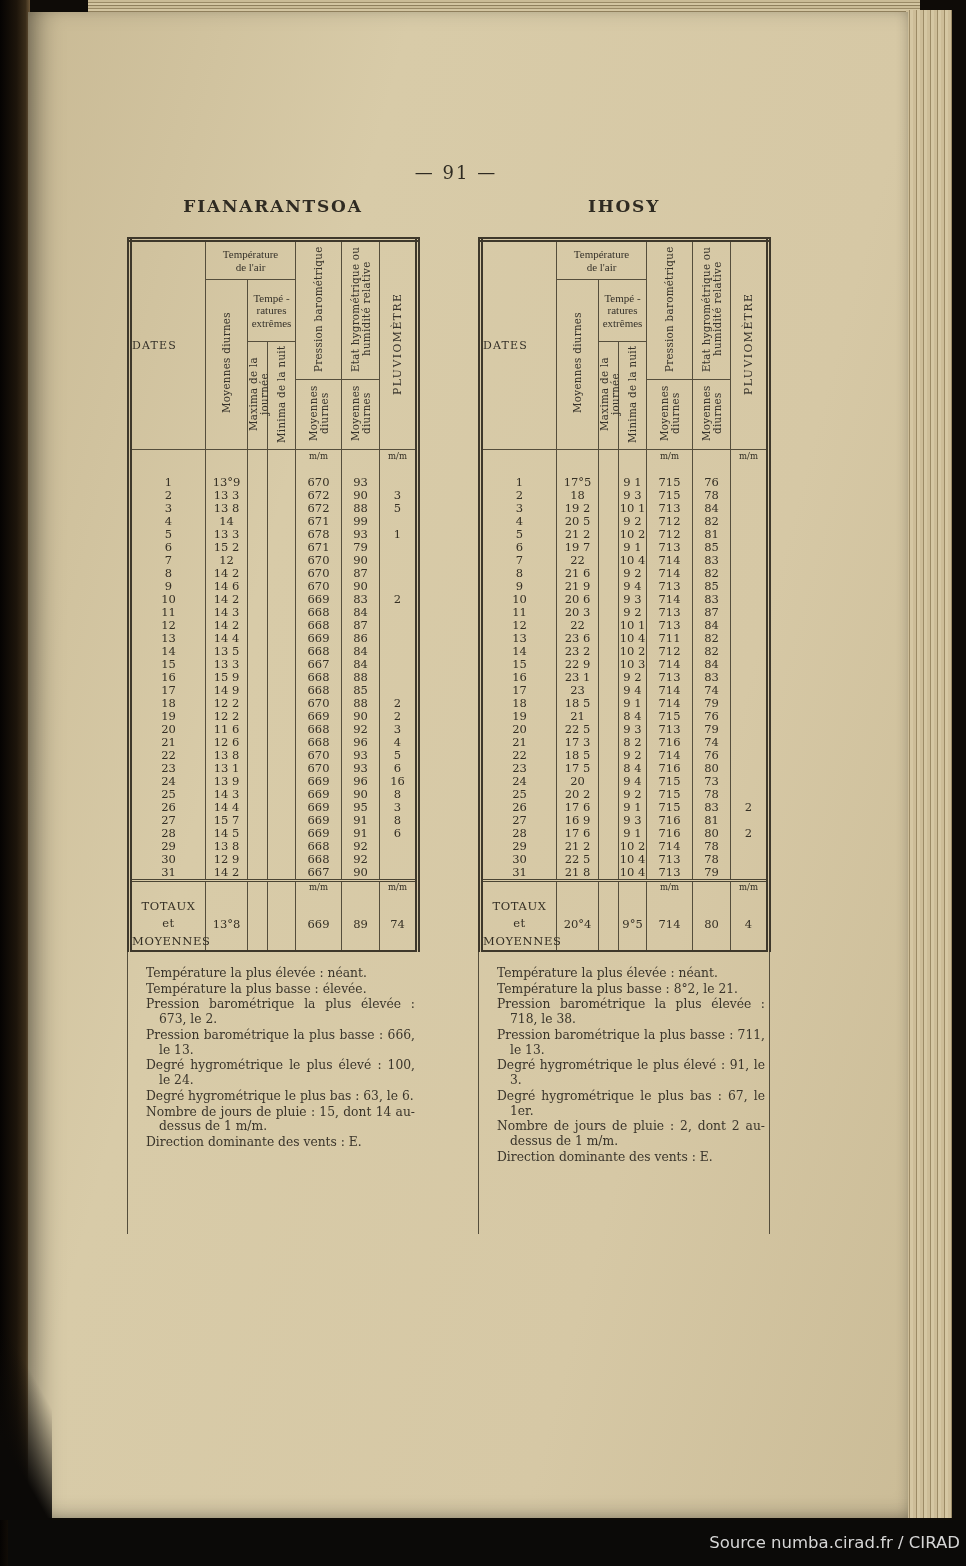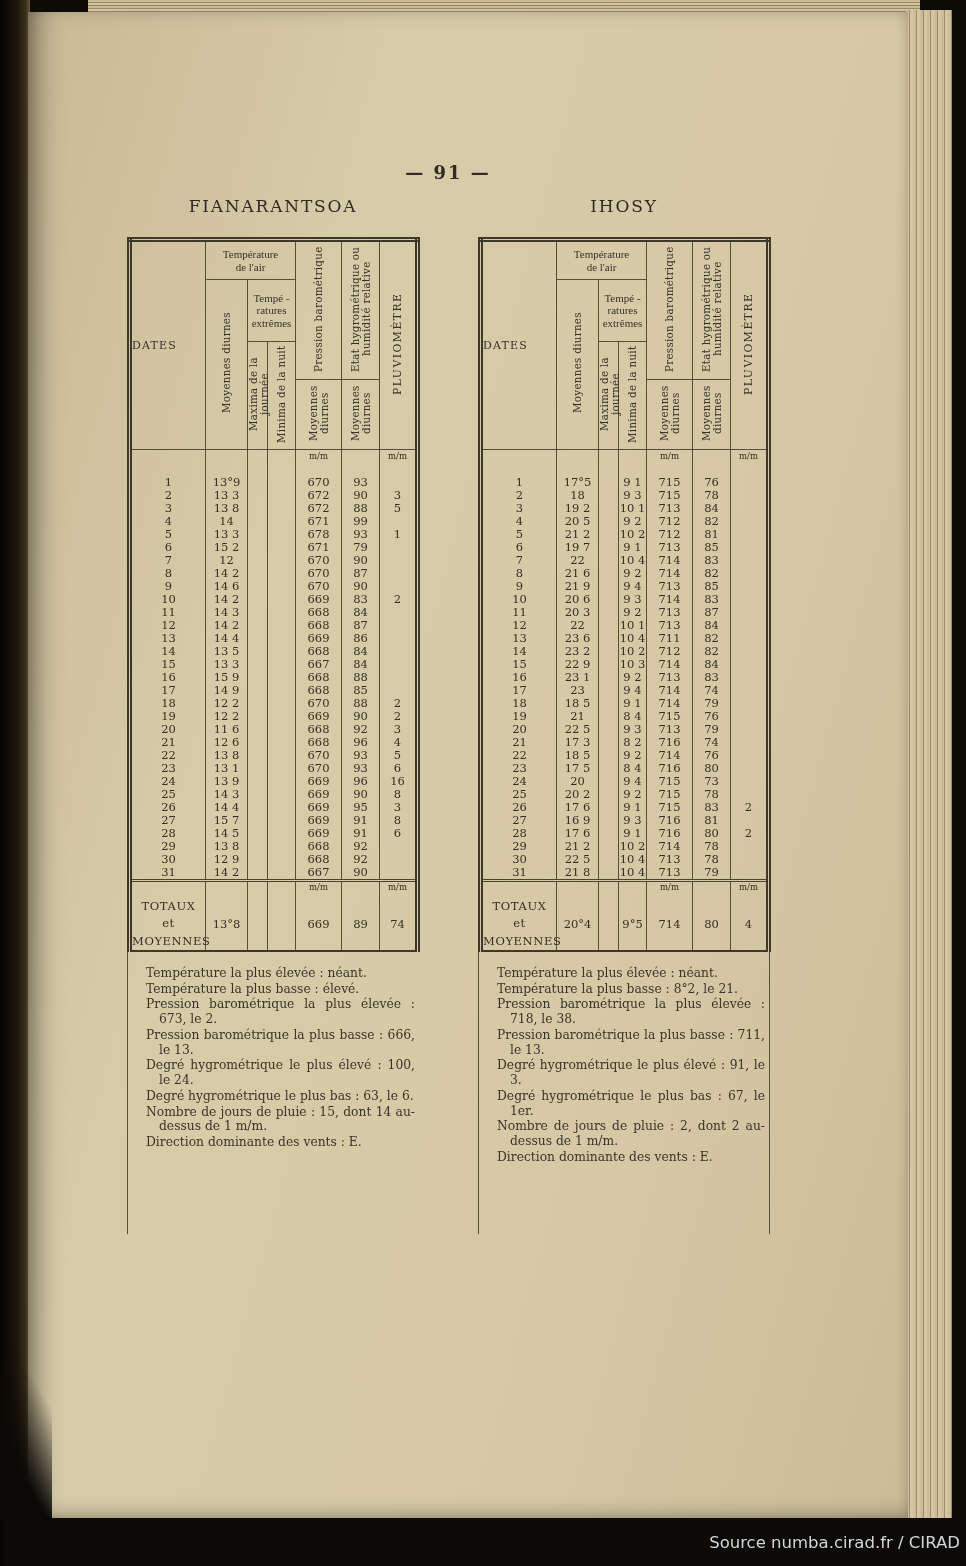--- a/index.html
+++ b/index.html
@@ -16,24 +16,24 @@
     background:linear-gradient(105deg,#c9ba95,#d8cba8 30%,#d6c8a5 70%,#cbbc97);
     box-shadow:inset 20px 0 28px -14px rgba(0,0,0,.5), inset 0 -12px 22px -12px rgba(0,0,0,.25),
                inset -6px 0 14px -8px rgba(0,0,0,.25);
     color:#36322a;}
   .corner-dark{position:absolute;left:0;bottom:46px;width:52px;height:190px;
     background:linear-gradient(60deg,#0b0907 30%,rgba(11,9,7,0) 72%);}
   .bottom-bar{position:absolute;left:8px;bottom:0;width:100%;height:46px;background:#0b0a08;}
   .credit{position:absolute;right:14px;top:0;line-height:46px;color:#d6d6d6;
     font-family:"DejaVu Sans", sans-serif;font-size:16.5px;}
 
-  .pagenum{position:absolute;left:60px;top:150px;width:720px;text-align:center;
-    font-size:18px;font-weight:bold;letter-spacing:2px;color:#2f2b22;}
+  .pagenum{position:absolute;left:68px;top:150px;width:720px;text-align:center;
+    font-size:18px;font-weight:normal;letter-spacing:2px;color:#2f2b22;}
   .titles{position:absolute;top:184px;left:0;width:100%;}
-  .station-title{position:absolute;text-align:center;font-weight:normal;font-size:17px;
+  .station-title{position:absolute;text-align:center;font-weight:bold;font-size:17px;
     letter-spacing:1.8px;color:#2f2b22;}
   .t0{left:99px;width:292px;} .t1{left:450px;width:292px;}
 
   .station-col{position:absolute;top:225px;width:292px;}
   .sc0{left:99px;} .sc1{left:450px;}
 
   table.obs{border-collapse:collapse;table-layout:fixed;width:292px;
     border:5px double #3e382b;border-bottom:2px solid #3e382b;}
   col.w-dates{width:76px}col.w-moy{width:42px}col.w-max{width:20px}col.w-min{width:28px}
   col.w-pres{width:46px}col.w-hyg{width:38px}col.w-plu{width:38px}
@@ -427,21 +427,21 @@
             <td></td>
             <td></td>
             <td>669</td>
             <td>89</td>
             <td>74</td>
           </tr>
         </tbody>
       </table>
       <div class="notes">
         <p>Température la plus élevée : néant.</p>
-        <p>Température la plus basse : élevé.</p>
+        <p>Température la plus basse : élevée.</p>
         <p>Pression barométrique la plus élevée : 673, le 2.</p>
         <p>Pression barométrique la plus basse : 666, le 13.</p>
         <p>Degré hygrométrique le plus élevé : 100, le 24.</p>
         <p>Degré hygrométrique le plus bas : 63, le 6.</p>
         <p>Nombre de jours de pluie : 15, dont 14 au-dessus de 1 m/m.</p>
         <p>Direction dominante des vents : E.</p>
       </div>
     </div>
 
     <div class="station-col sc1">

